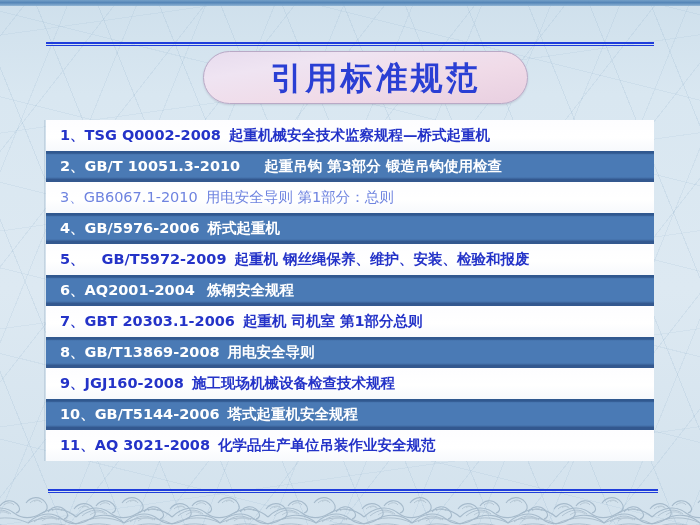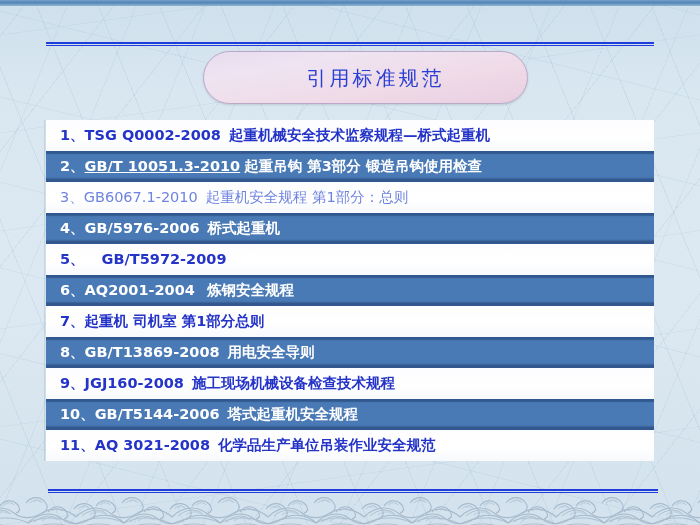--- a/index.html
+++ b/index.html
@@ -60,22 +60,22 @@
     left:203px; top:51px;
     width:325px; height:53px;
     border-radius:27px;
     background:linear-gradient(170deg,#e7dcee 0%, #efe4f2 25%, #f0dbe8 62%, #e8cfe0 100%);
     border:1px solid #b9a9c6;
     box-shadow:0 1px 2px rgba(60,60,90,.18);
     display:flex; align-items:center; justify-content:center;
   }
   #title-text {
     font-family:"DejaVu Sans", sans-serif;
-    font-size:20px;
-    font-weight:normal;
+    font-size:32px;
+    font-weight:bold;
     color:#2a3fd4;
     letter-spacing:3px;
     line-height:1;
     white-space:nowrap;
     margin-left:20px;
   }
 
   
   #list {
     position:absolute;
@@ -131,44 +131,46 @@
   </div>
 
   <div id="list">
       <div class="row plain">
         <span class="txt-strong">1、</span>
         <span class="txt-strong" style="margin-right: 8px;">TSG Q0002-2008</span>
         <span class="txt-strong">起重机械安全技术监察规程—桥式起重机</span>
       </div>
       <div class="row band">
         <span class="txt-white">2、</span>
-        <span class="txt-white" style="margin-right: 4px; text-decoration: underline;">GB/T 10051.3-2010</span>
+        <span class="txt-white" style="margin-right: 24px;">GB/T 10051.3-2010</span>
         <span class="txt-white">起重吊钩 第3部分 锻造吊钩使用检查</span>
       </div>
       <div class="row plain">
         <span class="txt-light">3、</span>
         <span class="txt-light" style="margin-right: 8px;">GB6067.1-2010</span>
-        <span class="txt-light">起重机安全规程 第1部分：总则</span>
+        <span class="txt-light">用电安全导则 第1部分：总则</span>
       </div>
       <div class="row band">
         <span class="txt-white">4、</span>
         <span class="txt-white" style="margin-right: 8px;">GB/5976-2006</span>
         <span class="txt-white">桥式起重机</span>
       </div>
       <div class="row plain">
         <span class="txt-strong">5、</span>
         <span class="txt-strong" style="margin-right: 8px; margin-left: 17px;">GB/T5972-2009</span>
+        <span class="txt-strong">起重机 钢丝绳保养、维护、安装、检验和报废</span>
       </div>
       <div class="row band">
         <span class="txt-white">6、</span>
         <span class="txt-white" style="margin-right: 12px;">AQ2001-2004</span>
         <span class="txt-white">炼钢安全规程</span>
       </div>
       <div class="row plain">
         <span class="txt-strong">7、</span>
+        <span class="txt-strong" style="margin-right: 8px;">GBT 20303.1-2006</span>
         <span class="txt-strong">起重机 司机室 第1部分总则</span>
       </div>
       <div class="row band">
         <span class="txt-white">8、</span>
         <span class="txt-white" style="margin-right: 8px;">GB/T13869-2008</span>
         <span class="txt-white">用电安全导则</span>
       </div>
       <div class="row plain">
         <span class="txt-strong">9、</span>
         <span class="txt-strong" style="margin-right: 8px;">JGJ160-2008</span>

